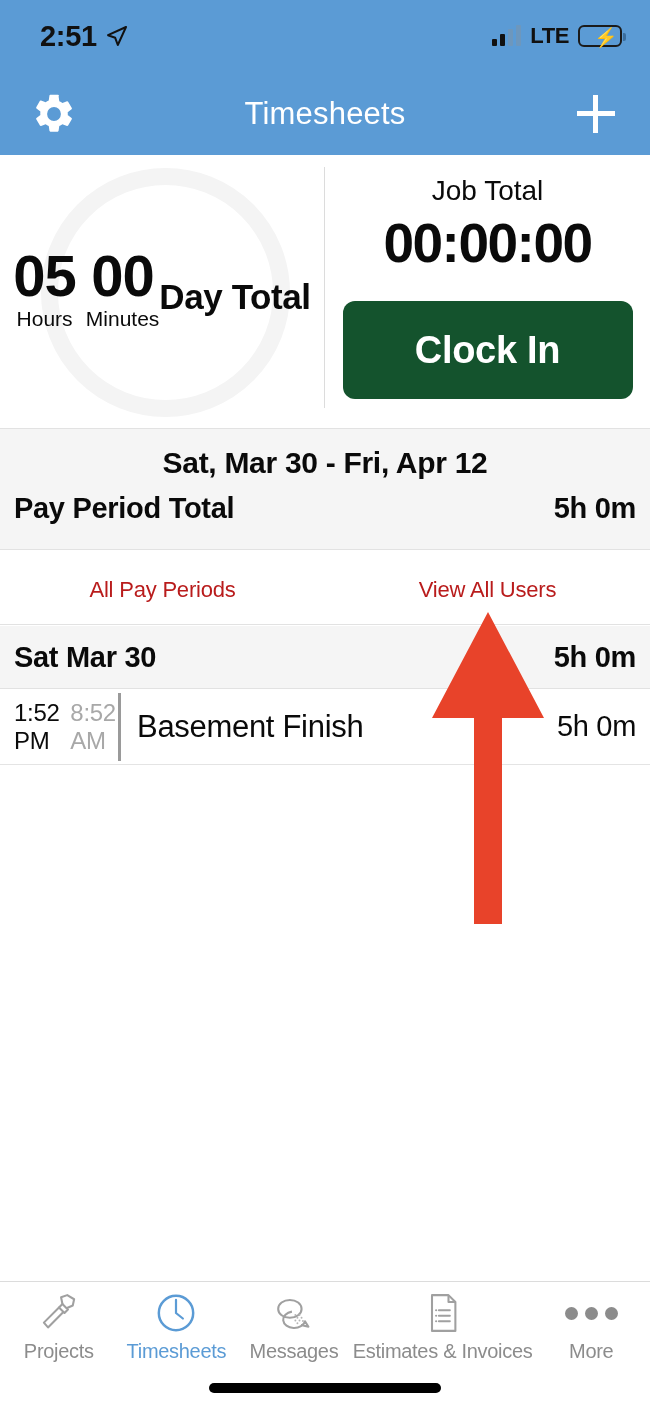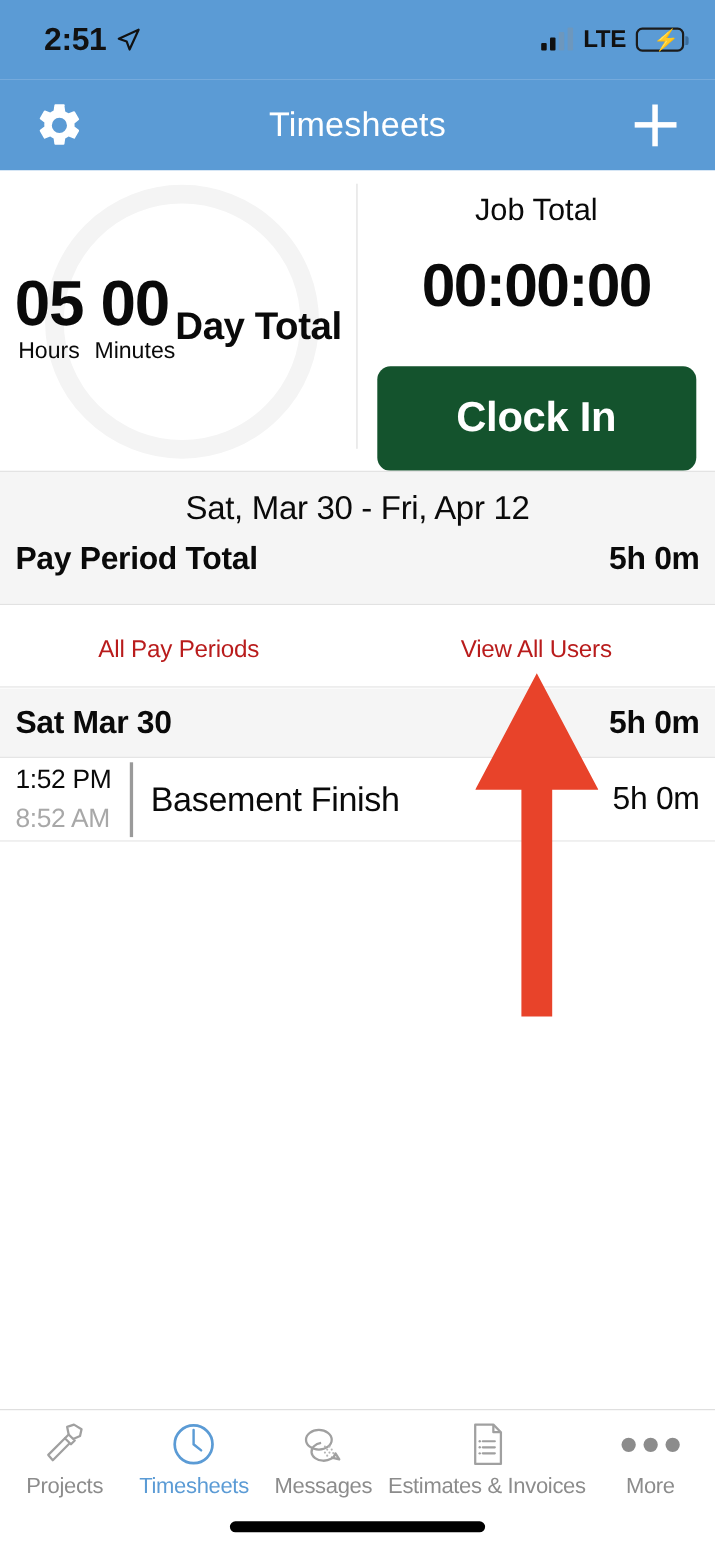--- a/index.html
+++ b/index.html
@@ -194,21 +194,20 @@
     width: 1px;
     background: #dcdcdc;
     margin: 12px 0 20px 0;
   }
   .timer-right {
     flex: 1;
     display: flex;
     flex-direction: column;
     align-items: center;
     padding-top: 20px;
-    gap: 16px;
   }
   .job-total-lbl {
     font-size: 28px;
     color: #0a0a0a;
     font-weight: 400;
   }
   .job-total-val {
     margin-top: 4px;
     font-size: 55px;
     font-weight: 700;
@@ -235,21 +234,21 @@
     position: absolute;
     top: 428px; left: 0;
     width: 650px;
     background: #f5f5f5;
     border-top: 1px solid #e2e2e2;
     border-bottom: 1px solid #e2e2e2;
   }
   .pp-range {
     text-align: center;
     font-size: 30px;
-    font-weight: 400;
+    font-weight: 700;
     color: #0a0a0a;
     padding: 17px 0 12px 0;
     letter-spacing: -0.3px;
   }
   .pp-total-row {
     display: flex;
     justify-content: space-between;
     align-items: center;
     padding: 0 14px 24px 14px;
   }
@@ -322,21 +321,21 @@
     background: #ffffff;
     border-bottom: 1px solid #e4e4e4;
     display: flex;
     align-items: center;
     cursor: pointer;
   }
   .entry-times {
     width: 118px;
     padding-left: 14px;
     display: flex;
-    flex-direction: column;
+    flex-direction: row;
     gap: 8px;
   }
   .entry-time-out { font-size: 24px; color: #0a0a0a; letter-spacing: -0.3px; }
   .entry-time-in  { font-size: 24px; color: #a8a8a8; letter-spacing: -0.3px; }
   .entry-bar {
     width: 3px;
     height: 68px;
     background: #9a9a9a;
     margin: 0 16px 0 0;
   }

